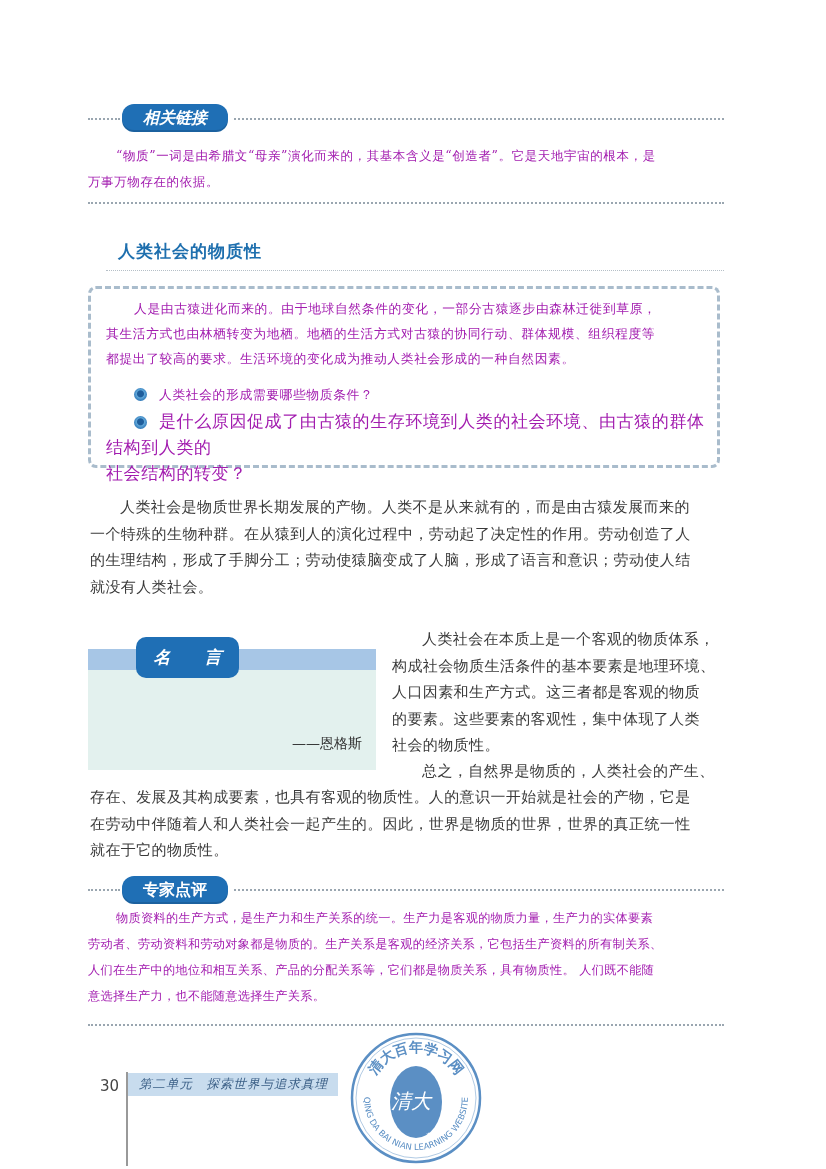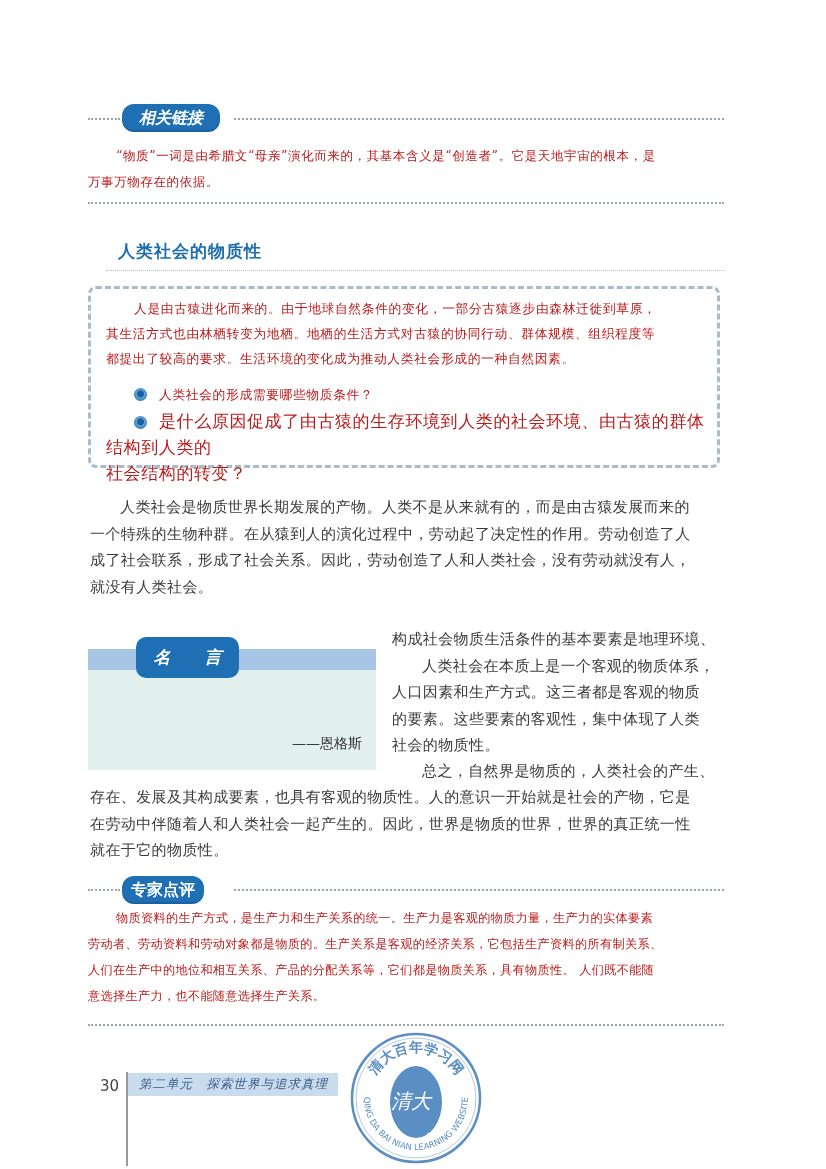--- a/index.html
+++ b/index.html
@@ -10,21 +10,21 @@
   
   .dots { position:absolute; height:0; border-top:2px dotted #9aa6b0; }
   .dots-light { border-top:2px dotted #b5bfc7; }
 
   
   .pill { position:absolute; background:#1f6fb5; color:#ffffff; border-radius:12px;
           font-family:"DejaVu Sans", "Liberation Sans", sans-serif; font-weight:bold;
           font-style:italic; font-size:16px; line-height:28px; text-align:center;
           box-shadow: inset 0 -2px 0 rgba(0,0,0,0.12); }
 
-  .small-text { font-size:12.5px; line-height:26px; color:#b91c1c; letter-spacing:0.6px; }
+  .small-text { font-size:12.5px; line-height:26px; color:#a21caf; letter-spacing:0.6px; }
   .body-text { font-size:15px; line-height:26.5px; color:#3a3a3a; letter-spacing:0.4px; }
 
   .section-title { position:absolute; left:118px; top:240px; font-family:"DejaVu Sans","Liberation Sans",sans-serif;
                    font-weight:bold; font-size:17px; color:#1e6fae; letter-spacing:1px;text-align:center; }
 
   
   .inquiry-box { position:absolute; left:88px; top:286px; width:632px; height:182px;
                  border:3px dashed #a9bccc; border-radius:8px; box-sizing:border-box; }
   .inquiry-para { position:absolute; left:106px; top:296px; width:600px; }
   .q-item { position:absolute; left:106px; width:600px; }
@@ -50,21 +50,21 @@
   .footer-band { position:absolute; left:128px; top:1073px; width:210px; height:23px; background:#c8dcee; }
   .footer-text { position:absolute; left:139px; top:1076px; font-family:"DejaVu Sans","Liberation Sans",sans-serif;
                  font-size:12.5px; color:#3b5f86; letter-spacing:1px; white-space:pre;font-style:italic; }
 
   .stamp { position:absolute; left:348px; top:1030px; width:136px; height:136px; }
 </style>
 </head>
 <body>
 
 <div class="dots" style="left:88px; top:118px; width:32px;"></div>
-<div class="pill" style="left:122px; top:104px; width:98px;">相关链接</div>
+<div class="pill" style="left:122px; top:104px; width:106px;">相关链接</div>
 <div class="dots" style="left:234px; top:118px; width:490px;"></div>
 
 <div class="abs small-text" style="left:88px; top:143px; width:640px;">
   <div style="text-indent:28px;">“物质”一词是由希腊文“母亲”演化而来的，其基本含义是“创造者”。它是天地宇宙的根本，是</div>
   <div>万事万物存在的依据。</div>
 </div>
 <div class="dots" style="left:88px; top:202px; width:636px;"></div>
 
 <div class="section-title">人类社会的物质性</div>
 <div class="dots dots-light" style="left:106px; top:270px; width:618px; border-top-width:1px;"></div>
@@ -79,49 +79,49 @@
   <span class="q-bullet"></span><span>人类社会的形成需要哪些物质条件？</span>
 </div>
 <div class="q-item small-text" style="top:408px; font-size:17px;">
   <span class="q-bullet"></span><span>是什么原因促成了由古猿的生存环境到人类的社会环境、由古猿的群体结构到人类的</span>
   <div>社会结构的转变？</div>
 </div>
 
 <div class="abs body-text" style="left:90px; top:494px; width:640px;">
   <div style="text-indent:30px;">人类社会是物质世界长期发展的产物。人类不是从来就有的，而是由古猿发展而来的</div>
   <div>一个特殊的生物种群。在从猿到人的演化过程中，劳动起了决定性的作用。劳动创造了人</div>
-  <div>成了社会联系，形成了社会关系。因此，劳动创造了人和人类社会，没有劳动就没有人，</div>
+  <div>的生理结构，形成了手脚分工；劳动使猿脑变成了人脑，形成了语言和意识；劳动使人结</div>
   <div>就没有人类社会。</div>
 </div>
 
 <div class="quote-box">
   <div class="quote-band"></div>
   <div class="quote-pill">名 言</div>
   <div class="quote-author">——恩格斯</div>
 </div>
 
 <div class="abs body-text" style="left:392px; top:626px; width:340px;">
+  <div style="text-indent:30px;">人类社会在本质上是一个客观的物质体系，</div>
   <div>构成社会物质生活条件的基本要素是地理环境、</div>
-  <div style="text-indent:30px;">人类社会在本质上是一个客观的物质体系，</div>
   <div>人口因素和生产方式。这三者都是客观的物质</div>
   <div>的要素。这些要素的客观性，集中体现了人类</div>
   <div>社会的物质性。</div>
 </div>
 
 <div class="abs body-text" style="left:422px; top:758px; width:320px;">
   <div>总之，自然界是物质的，人类社会的产生、</div>
 </div>
 <div class="abs body-text" style="left:90px; top:784px; width:640px;">
   <div>存在、发展及其构成要素，也具有客观的物质性。人的意识一开始就是社会的产物，它是</div>
   <div>在劳动中伴随着人和人类社会一起产生的。因此，世界是物质的世界，世界的真正统一性</div>
   <div>就在于它的物质性。</div>
 </div>
 
 <div class="dots" style="left:88px; top:889px; width:32px;"></div>
-<div class="pill" style="left:122px; top:876px; width:82px; font-style:normal;">专家点评</div>
+<div class="pill" style="left:122px; top:876px; width:106px; font-style:normal;">专家点评</div>
 <div class="dots" style="left:234px; top:889px; width:490px;"></div>
 
 <div class="abs small-text" style="left:88px; top:905px; width:640px; font-size:12.2px; line-height:26px; letter-spacing:0.3px;">
   <div style="text-indent:28px;">物质资料的生产方式，是生产力和生产关系的统一。生产力是客观的物质力量，生产力的实体要素</div>
   <div>劳动者、劳动资料和劳动对象都是物质的。生产关系是客观的经济关系，它包括生产资料的所有制关系、</div>
   <div>人们在生产中的地位和相互关系、产品的分配关系等，它们都是物质关系，具有物质性。 人们既不能随</div>
   <div>意选择生产力，也不能随意选择生产关系。</div>
 </div>
 <div class="dots" style="left:88px; top:1024px; width:636px;"></div>
 

